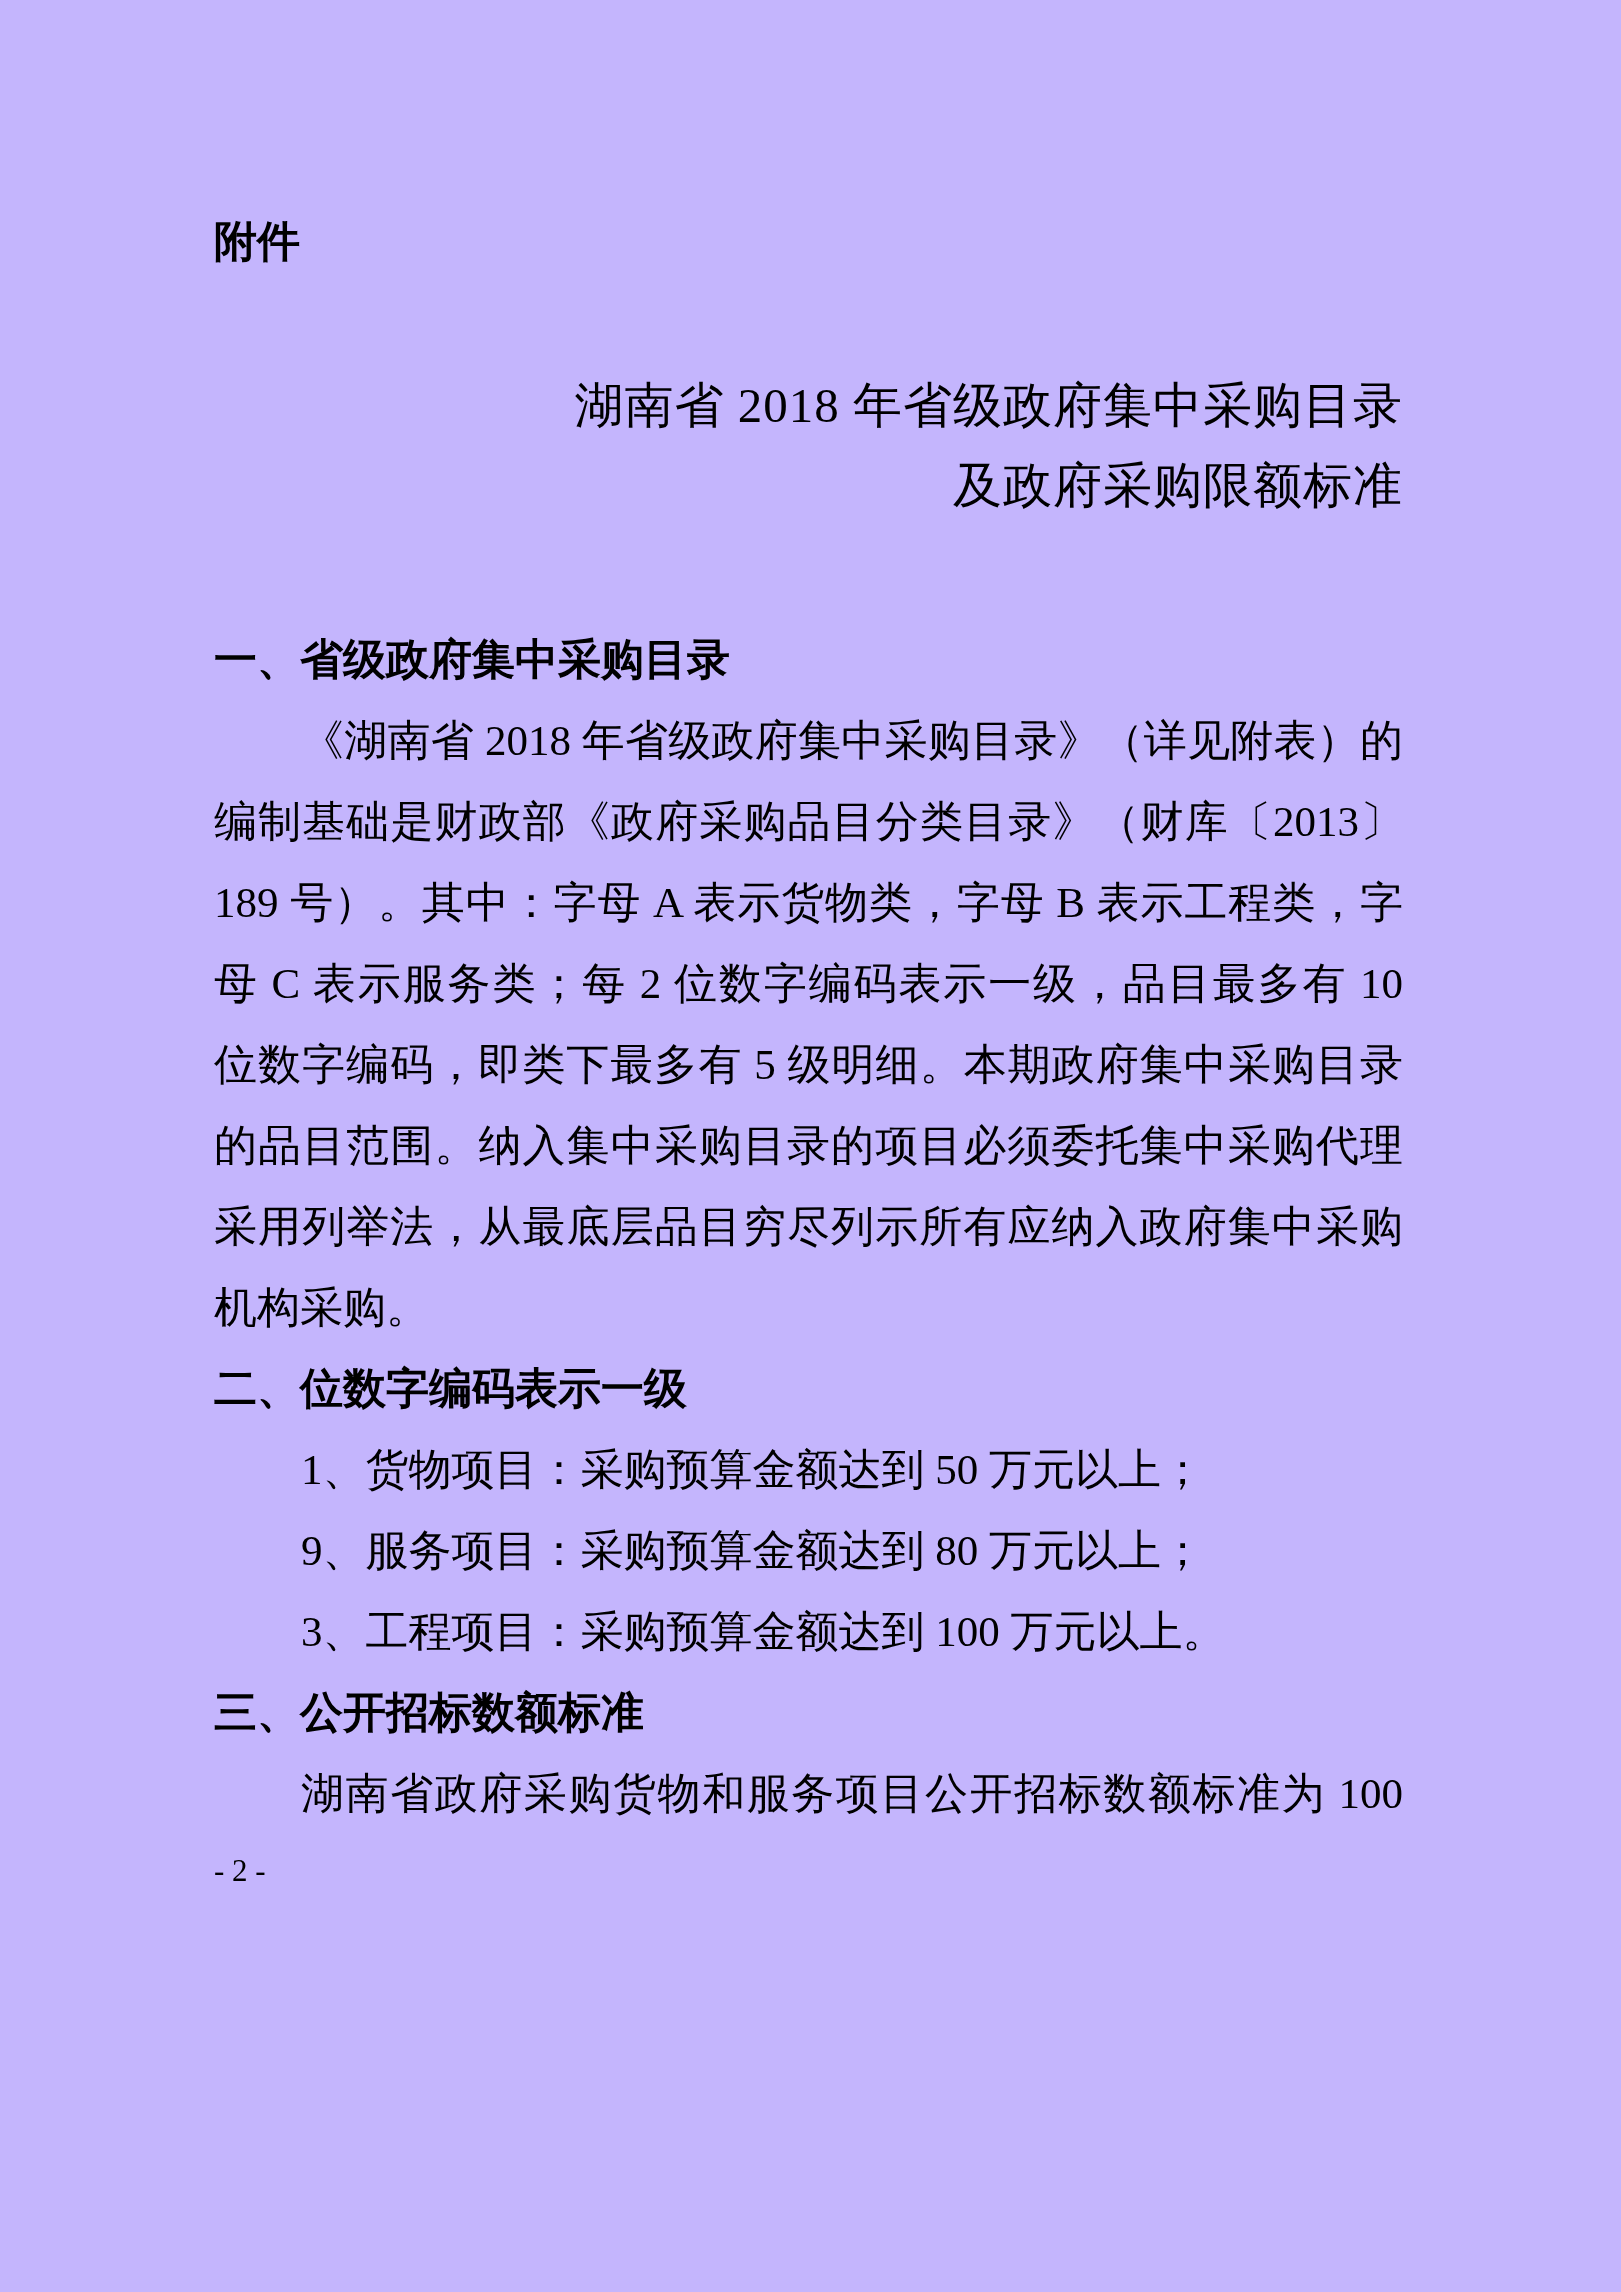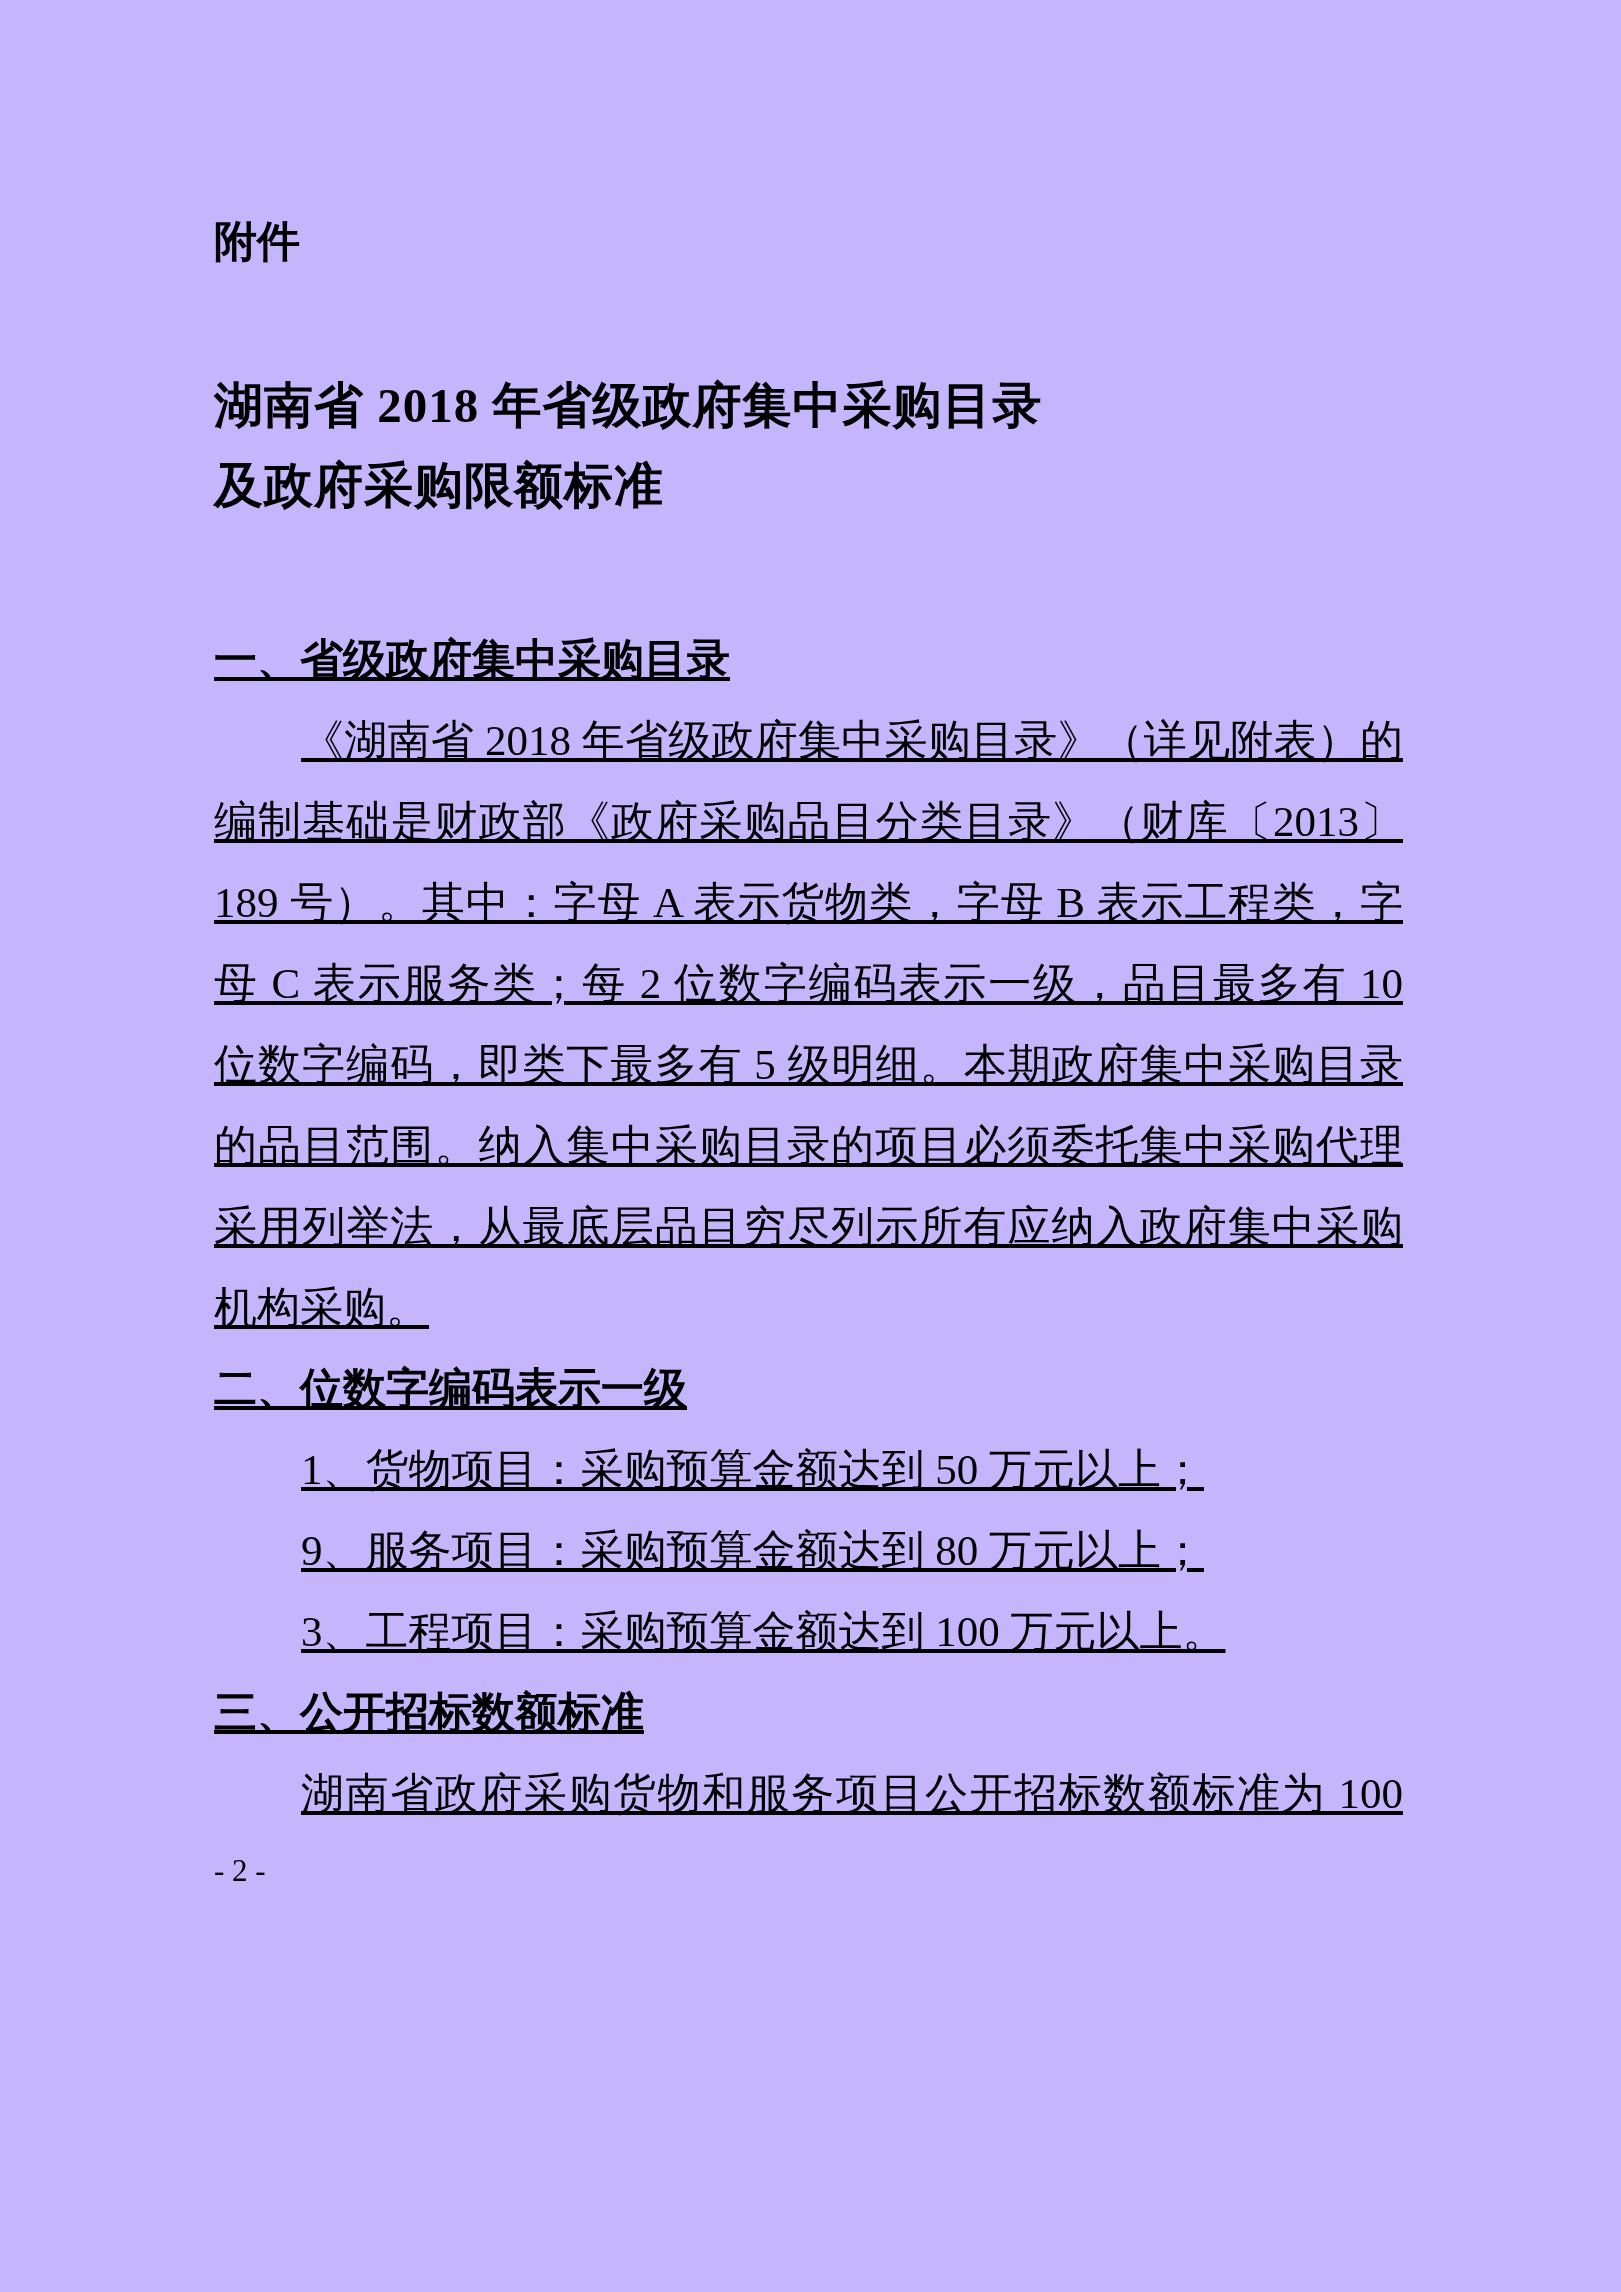--- a/index.html
+++ b/index.html
@@ -20,30 +20,29 @@
   }
   .attachment {
     margin-top: 201px;
     font-family: "Liberation Sans", "DejaVu Sans", sans-serif;
     font-weight: bold;
     font-size: 43px;
     line-height: 81px;
   }
   .doc-title {
     margin-top: 84px;
-    text-align: left;
+    text-align: right;
     font-family: "Liberation Serif", "DejaVu Serif", serif;
-    font-weight: bold;
+    font-weight: normal;
     font-size: 49px;
     line-height: 80px;
     letter-spacing: 1px;
   }
   .body-lines {
     margin-top: 93px;
-    text-decoration: underline;
   }
   .line {
     font-family: "Liberation Serif", "DejaVu Serif", serif;
     font-size: 43px;
     line-height: 81px;
     height: 81px;
     overflow: hidden;
     white-space: normal;
   }
   .line.heading {

